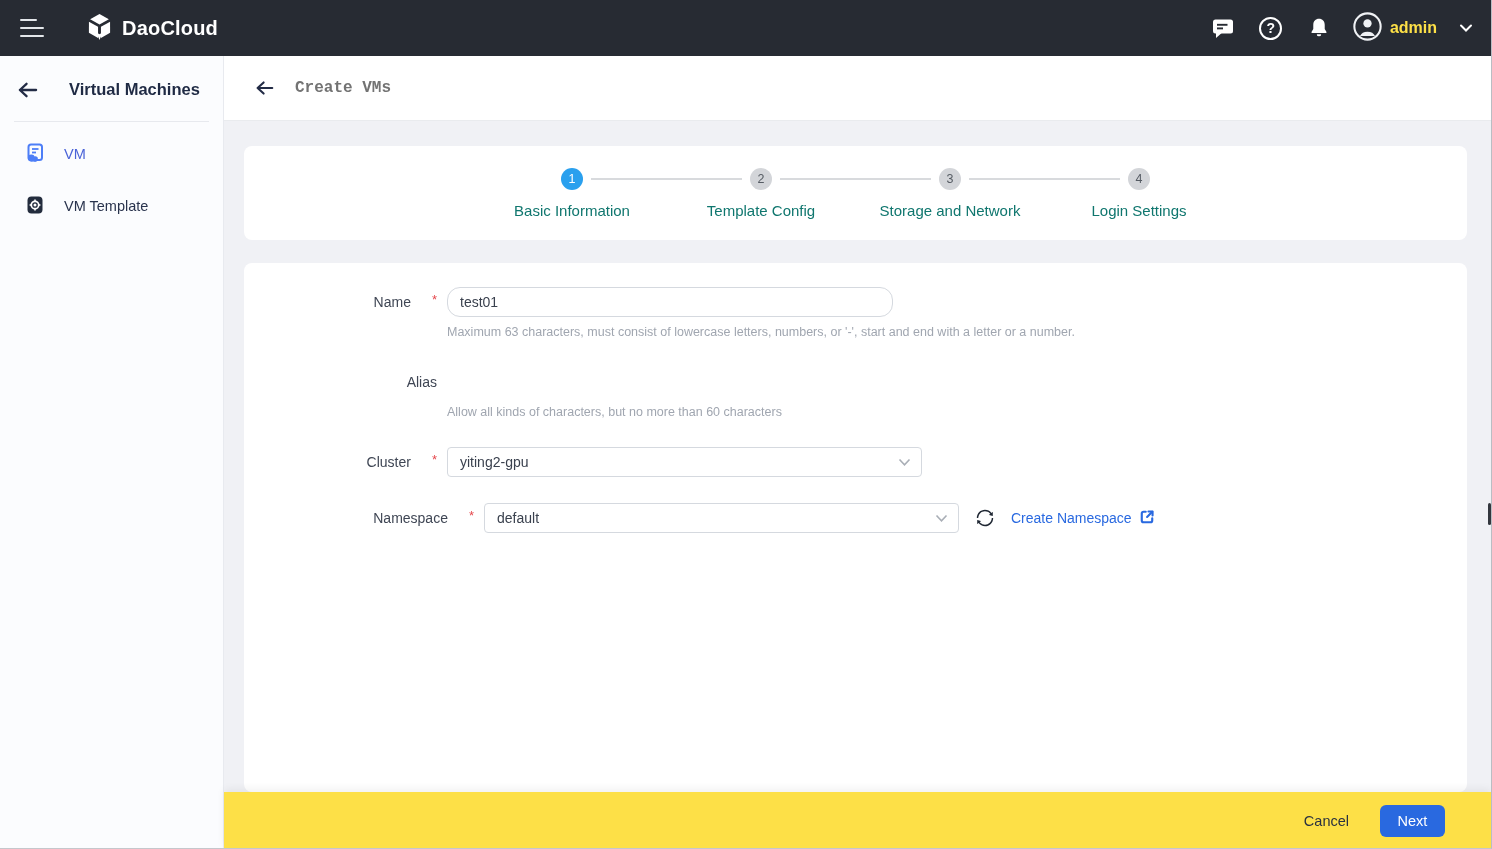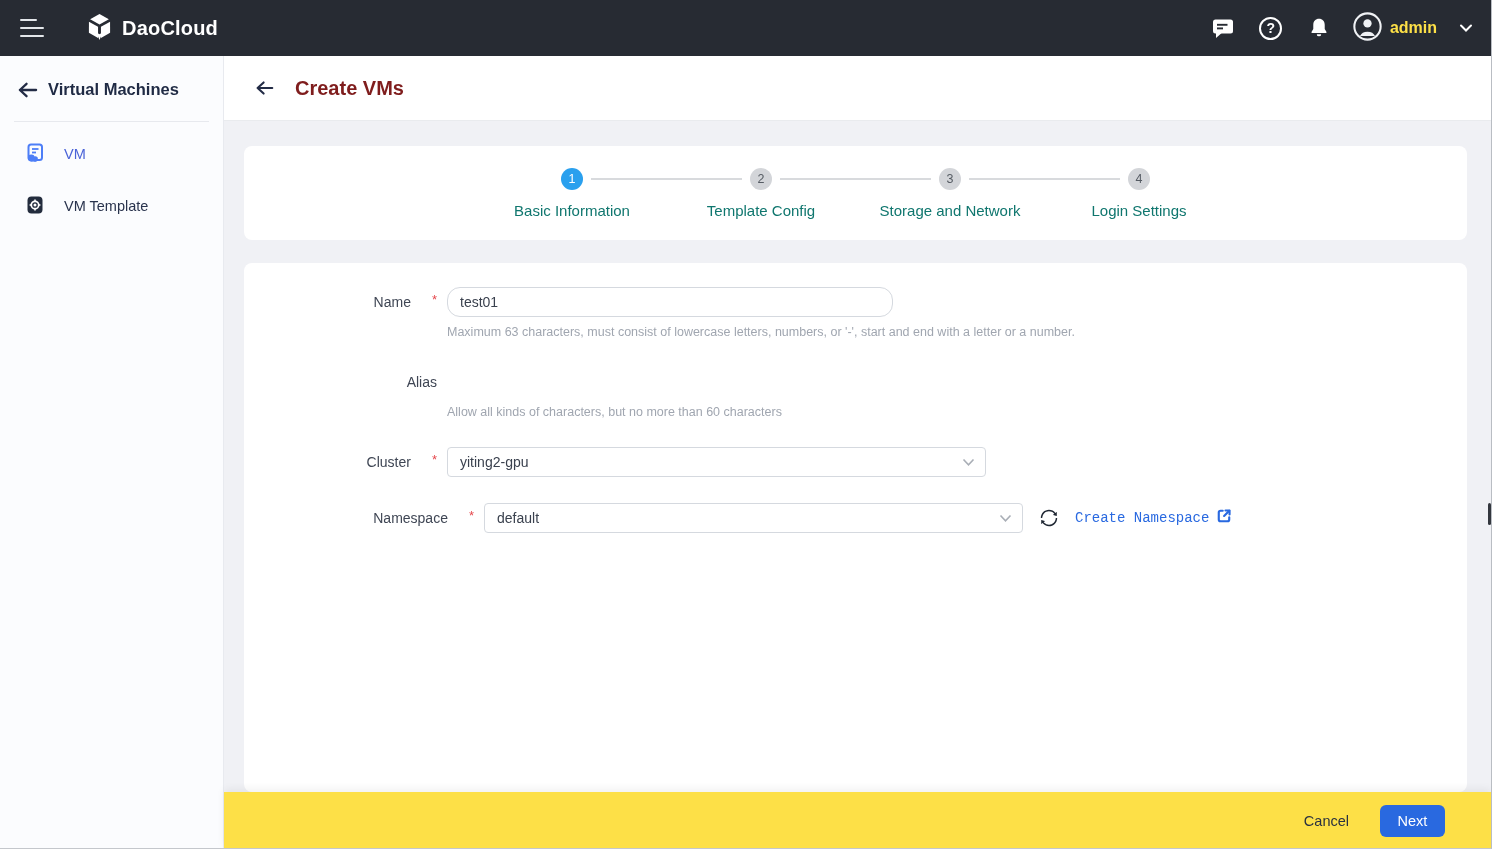--- a/index.html
+++ b/index.html
@@ -33,33 +33,33 @@
   .user-chip { display:flex; align-items:center; margin-left:22px; cursor:pointer; background:none; border:none; }
   .user-name { color:#fde047; font-size:16px; font-weight:bold; margin-left:8px; }
   .nav-caret { margin-left:22px; }
 
   
   .body-row { display:flex; height:793px; }
   .sidebar {
     width:224px; background:#fbfcfe; border-right:1px solid #e8eaef;
     flex-shrink:0; padding-top:24px;
   }
-  .sidebar-header { display:flex; gap:10px; padding:0 16px 0 17px; }
+  .sidebar-header { display:flex; gap:31px; padding:0 16px 0 17px; }
   .sidebar-title { font-size:16.5px; font-weight:bold; color:#1f2a44; }
   .sidebar-divider { border:none; border-top:1px solid #e7e9ee; margin:22px 14px 6px 14px; }
   .side-item { display:flex; align-items:center; gap:19px; height:52px; padding-left:25px; cursor:pointer; }
   .side-item .side-label { font-size:14.5px; color:#29334d; }
   .side-item.active .side-label { color:#4a63d8; }
 
   .main { flex:1; display:flex; flex-direction:column; min-width:0; }
   .page-header {
     height:65px; background:#fff; border-bottom:1px solid #e9ebee;
     display:flex; align-items:center; padding-left:31px; gap:21px;
   }
-  .page-title { font-size:20px; font-weight:bold; color:#7f1d1d; }
+  .page-title { font-size:16px; font-weight:bold; color:#737373;font-family:Liberation Mono, monospace; }
   .back-btn { background:none; border:none; cursor:pointer; display:flex; align-items:center; }
 
   .content { flex:1; background:#f0f1f5; padding:25px 24px 0 20px; display:flex; flex-direction:column; min-height:0; }
   .card { background:#fff; border-radius:8px; }
   .stepper-card { height:94px; margin-bottom:23px; display:flex; align-items:center; justify-content:center; flex-shrink:0; }
   .form-card { flex:1; padding-top:24px; }
 
   
   .steps { display:flex; }
   .step { width:189px; display:flex; flex-direction:column; align-items:center; position:relative; }
@@ -80,28 +80,28 @@
     padding-right:10px; gap:21px; flex-shrink:0; }
   .field-label { font-size:14px; color:#3f4654; line-height:30px; }
   .req { color:#e5484d; font-size:13px; line-height:26px; }
   .text-input {
     width:446px; height:30px; border:1px solid #d5d9df; border-radius:13px;
     padding:0 12px; font-size:14px; color:#3a414e; font-family:inherit; background:#fff; outline:none;
   }
   .text-input.focused { border-color:#aebfe9; }
   .helper { margin:8px 0 28px 203px; font-size:12.5px; color:#a0a6b0; }
   .select-box {
-    width:539px; height:30px; border:1px solid #d5d9df; border-radius:4px; background:#fff;
+    width:475px; height:30px; border:1px solid #d5d9df; border-radius:4px; background:#fff;
     display:flex; align-items:center; justify-content:space-between; padding:0 10px 0 12px;
     font-size:14px; color:#3a414e; cursor:pointer;
   }
   .row-gap { margin-top:26px;padding-left:37px; }
   .icon-btn { background:none; border:none; cursor:pointer; display:flex; align-items:center; margin-left:16px; }
   .ns-link { display:flex; align-items:center; gap:7px; margin-left:16px; color:#2969e0;
-    font-size:14px; text-decoration:none; cursor:pointer;font-family:Liberation Mono, monospace; }
+    font-size:14px; text-decoration:none; cursor:pointer; }
 
   
   .footer {
     height:57px; background:#fde047; box-shadow:0 -3px 8px rgba(0,0,0,.06);
     display:flex; align-items:center; justify-content:flex-end; padding-right:46px; position:relative; z-index:2;
   }
   .cancel-btn { background:none; border:none; font-size:14.5px; color:#2a3140; cursor:pointer; font-family:inherit; }
   .next-btn {
     width:65px; height:32px; margin-left:31px; background:#2969e0; color:#fff;
     border:none; border-radius:6px; font-size:14.5px; cursor:pointer; font-family:inherit;

